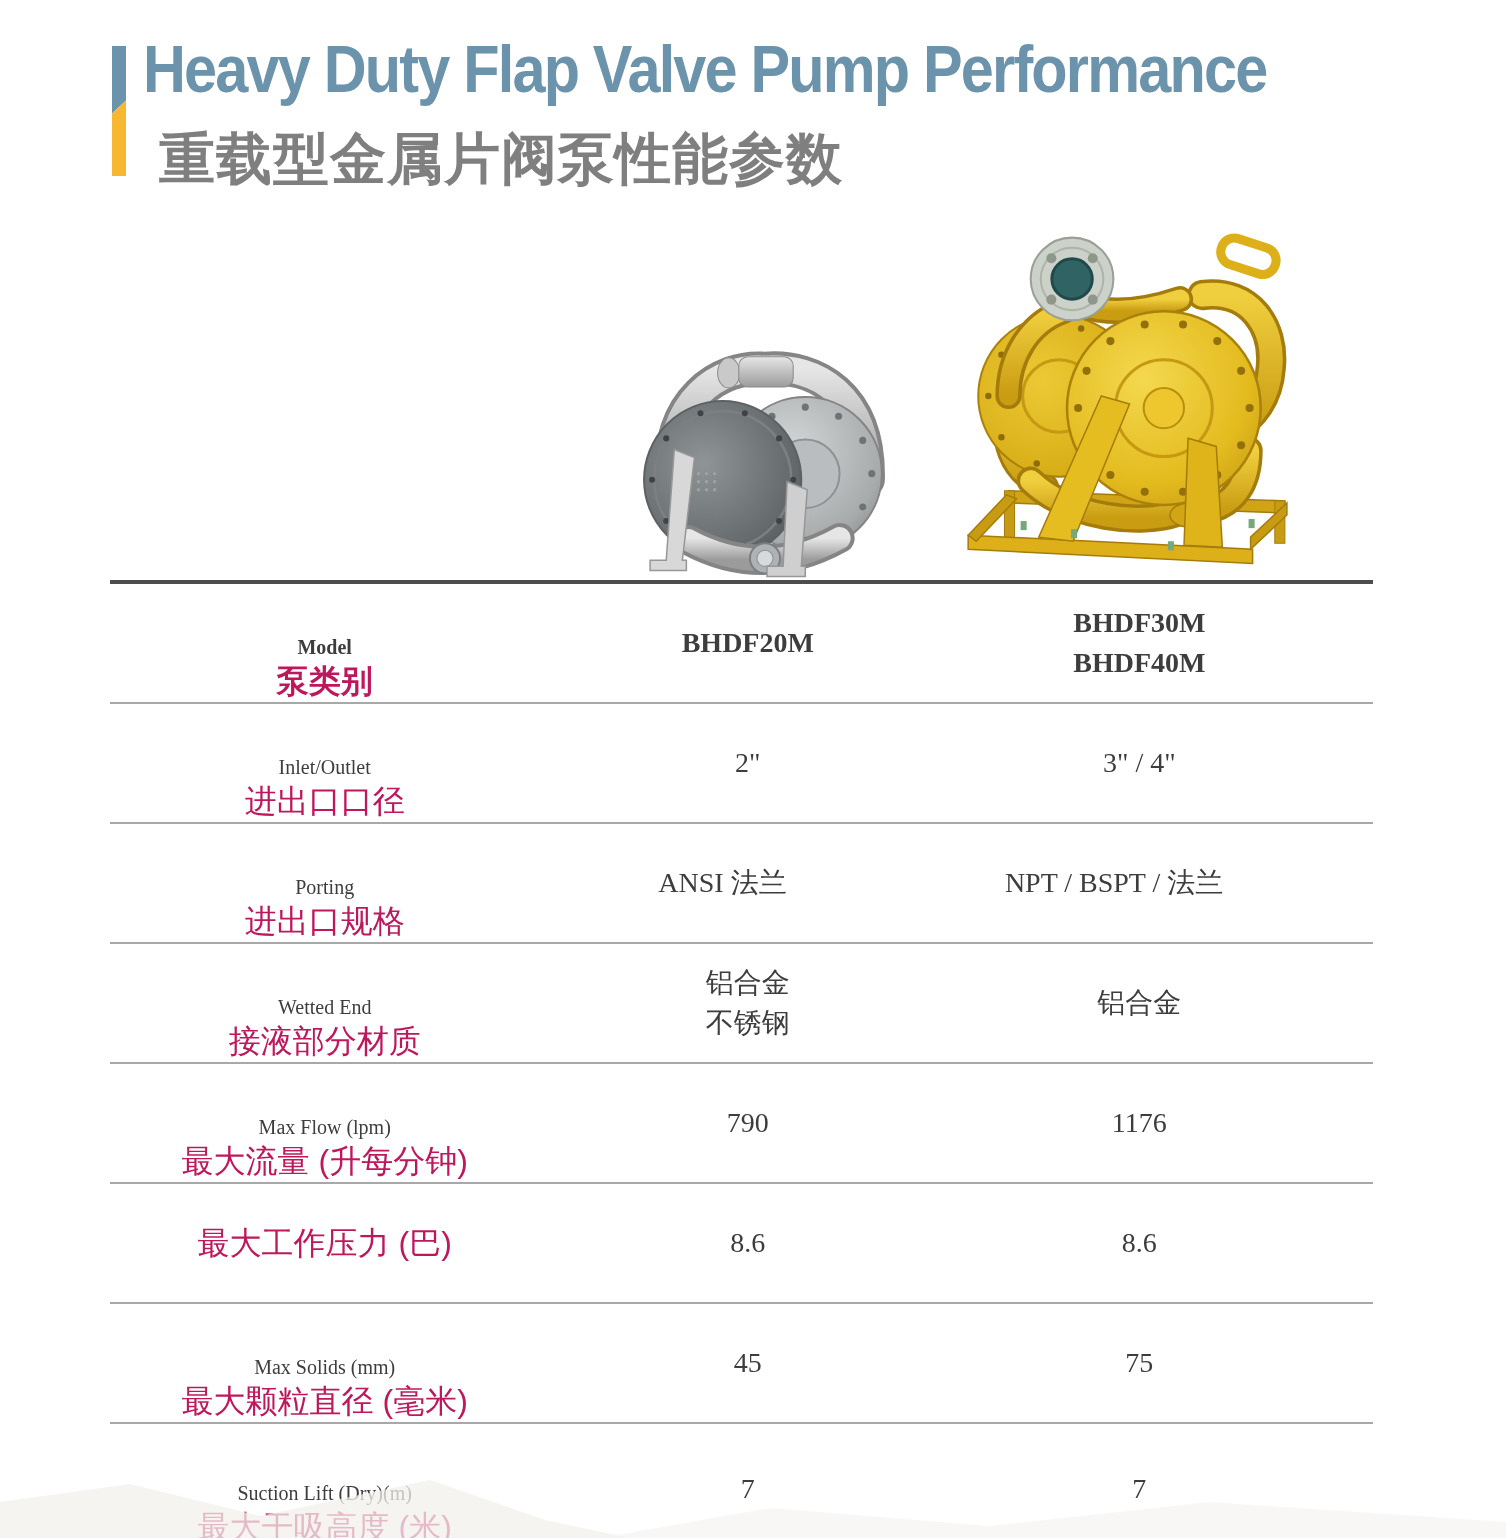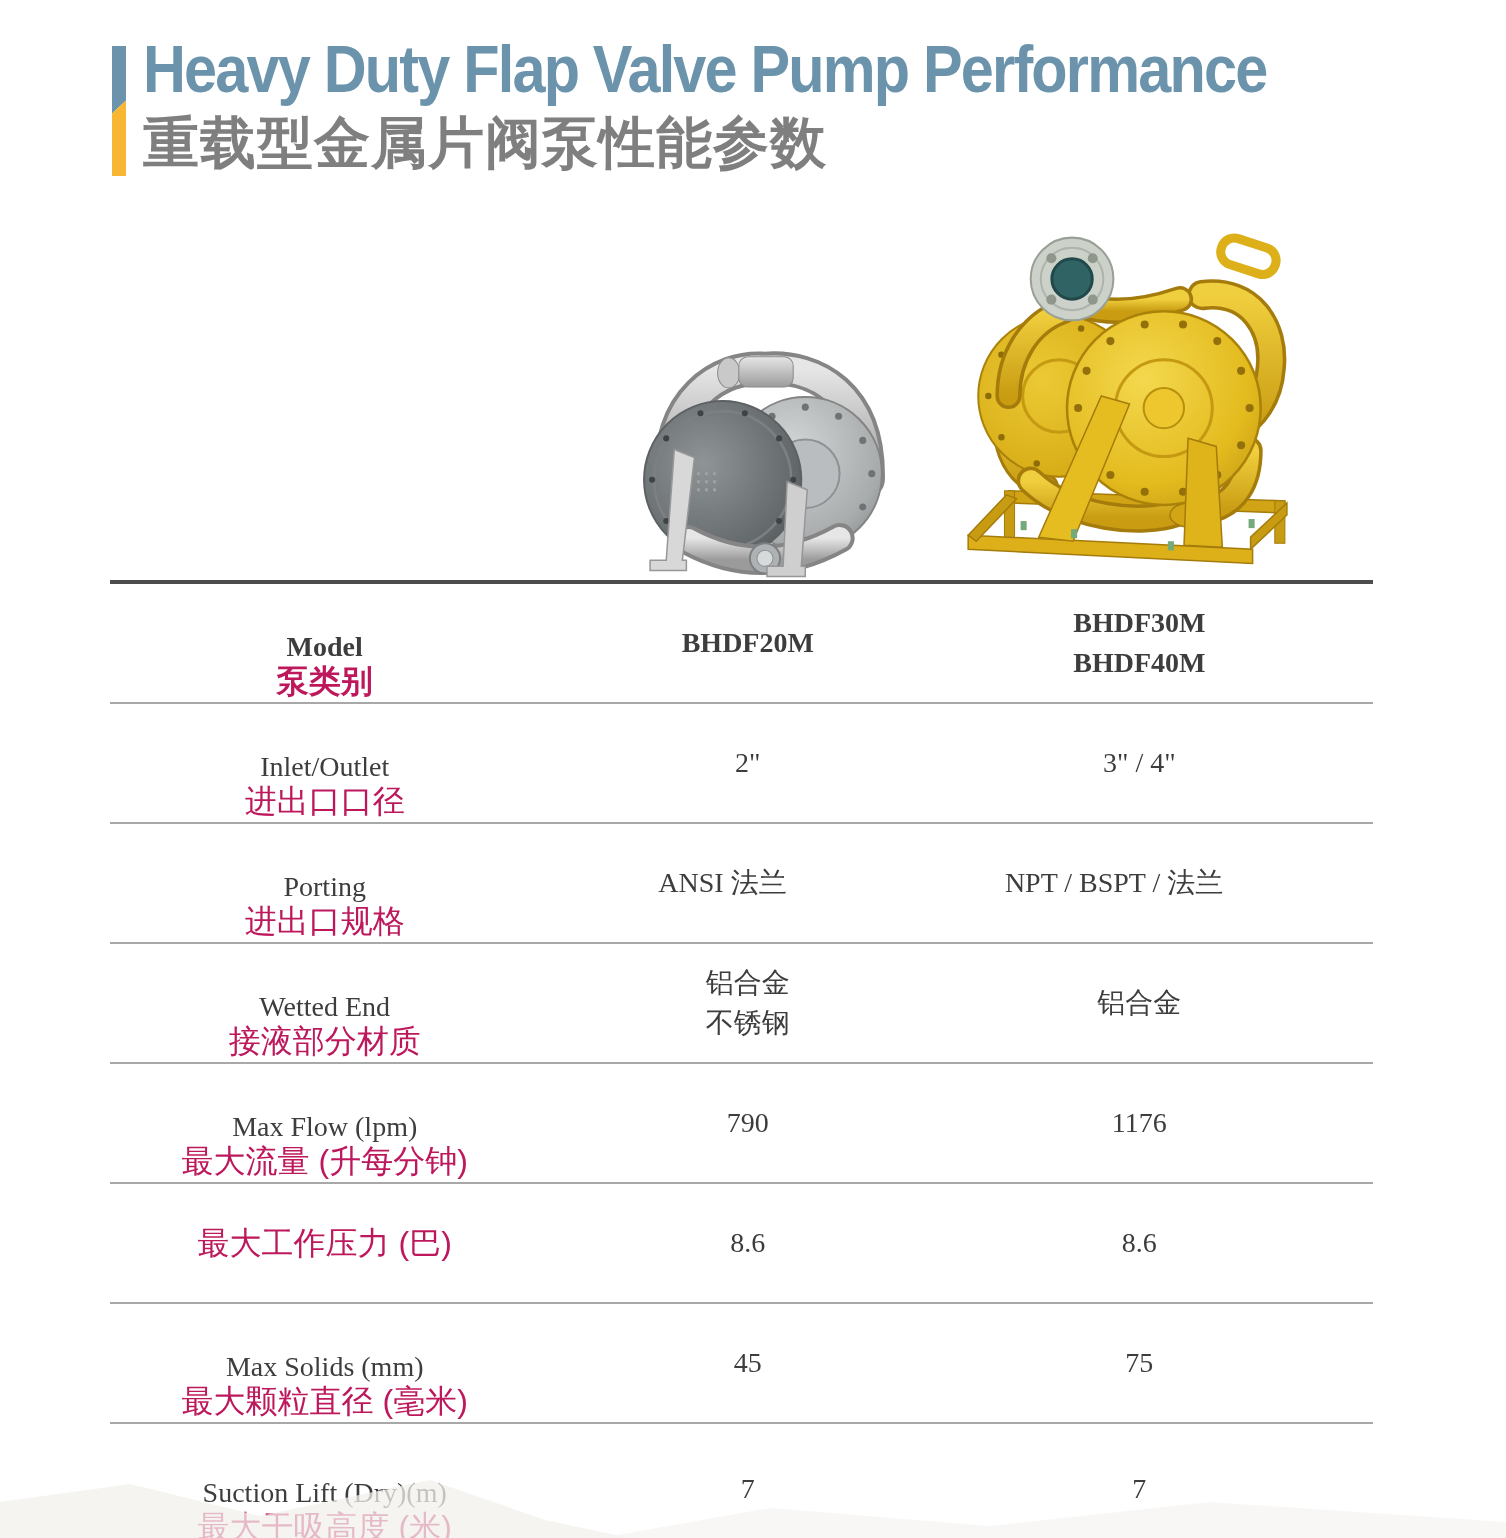--- a/index.html
+++ b/index.html
@@ -9,37 +9,37 @@
   
   .accent-bar{position:absolute;left:112px;top:46px;width:14px;height:130px;}
   .accent-bar .seg-blue{position:absolute;left:0;top:0;width:100%;height:100%;background:#6b93ac;
         clip-path:polygon(0 0,100% 0,100% 42%,0 52%);}
   .accent-bar .seg-yellow{position:absolute;left:0;top:0;width:100%;height:100%;background:#f7b733;
         clip-path:polygon(0 52%,100% 42%,100% 100%,0 100%);}
   .title-en{position:absolute;left:143px;top:36px;margin:0;
         font-family:"Liberation Sans",sans-serif;font-weight:700;font-size:66px;line-height:1.0;
         color:#6b93ac;letter-spacing:-2px;white-space:nowrap;
         transform:scaleX(.90);transform-origin:left top;}
-  .title-zh{position:absolute;left:143px;top:112px;margin:0;
+  .title-zh{position:absolute;left:143px;top:112px;margin:16px;
         font-family:"Liberation Sans",sans-serif;font-weight:700;font-size:56px;line-height:1.1;
         color:#7f7f7f;letter-spacing:1px;white-space:nowrap;}
 
   
   .pump-left{position:absolute;left:636px;top:330px;}
   .pump-right{position:absolute;left:950px;top:226px;}
 
   
   .spec-table{position:absolute;left:110px;top:580px;width:1263px;border-top:4px solid #4d4d4d;}
   .t-row{display:flex;align-items:center;height:118px;border-bottom:2px solid #a8a8a8;}
   .t-row.last{border-bottom:none;height:130px;}
   .cell{display:flex;flex-direction:column;justify-content:center;text-align:center;}
   .c-label{width:34%;}
   .c-v1{width:33%;}
   .c-v2{width:29%;justify-content:flex-end;}
-  .lbl-en{font-family:"Liberation Serif",serif;font-size:28px;line-height:36px;color:#3d3d3d;margin-top:40px;}
+  .lbl-en{font-family:"Liberation Serif",serif;font-size:20px;line-height:36px;color:#3d3d3d;margin-top:40px;}
   .lbl-zh{font-family:"Liberation Sans",sans-serif;font-size:32px;line-height:32px;color:#be185d;}
   .hdr .lbl-en,.hdr .val{font-weight:700;}
   .hdr .lbl-zh{font-weight:700;}
   .val{font-family:"Liberation Serif","Liberation Sans",serif;font-size:28px;line-height:40px;
        color:#3d3d3d;white-space:pre-line;}
 
   
   .watermark{position:absolute;left:0;bottom:0;}
 </style>
 </head>

